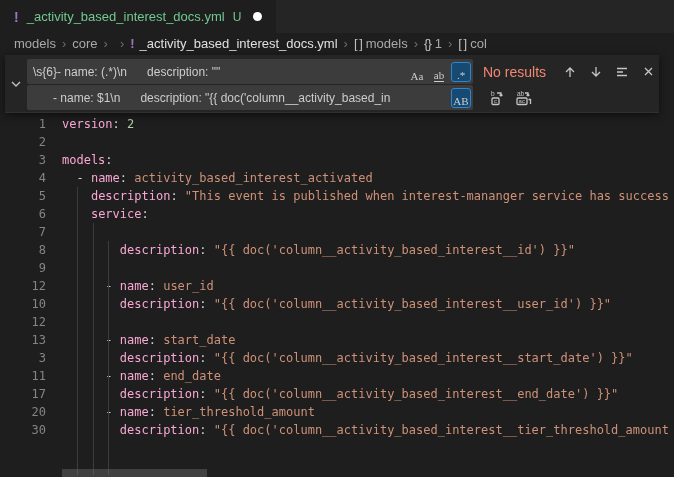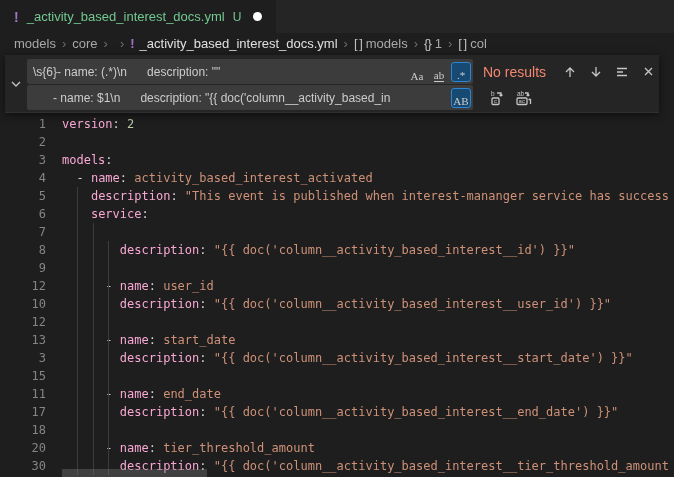--- a/index.html
+++ b/index.html
@@ -121,24 +121,22 @@
         <div class="line"><span class="ln">5</span><span class="lt"><span class="seg-p">    </span><span class="seg-k">description</span><span class="seg-p">: </span><span class="seg-s">"This event is published when interest-mananger service has success</span></span></div>
         <div class="line"><span class="ln">6</span><span class="lt"><span class="seg-p">    </span><span class="seg-k">service</span><span class="seg-p">:</span></span></div>
         <div class="line"><span class="ln">7</span></div>
         <div class="line"><span class="ln">8</span><span class="lt"><span class="seg-p">        </span><span class="seg-k">description</span><span class="seg-p">: </span><span class="seg-s">"{{ doc('column__activity_based_interest__id') }}"</span></span></div>
         <div class="line"><span class="ln">9</span><span class="lt"></span></div>
         <div class="line"><span class="ln">12</span><span class="lt"><span class="seg-p">      - </span><span class="seg-k">name</span><span class="seg-p">: </span><span class="seg-s">user_id</span></span></div>
         <div class="line"><span class="ln">10</span><span class="lt"><span class="seg-p">        </span><span class="seg-k">description</span><span class="seg-p">: </span><span class="seg-s">"{{ doc('column__activity_based_interest__user_id') }}"</span></span></div>
         <div class="line"><span class="ln">12</span><span class="lt"></span></div>
         <div class="line"><span class="ln">13</span><span class="lt"><span class="seg-p">      - </span><span class="seg-k">name</span><span class="seg-p">: </span><span class="seg-s">start_date</span></span></div>
         <div class="line"><span class="ln">3</span><span class="lt"><span class="seg-p">        </span><span class="seg-k">description</span><span class="seg-p">: </span><span class="seg-s">"{{ doc('column__activity_based_interest__start_date') }}"</span></span></div>
-        <div class="line"><span class="ln">15</span><span class="lt"></span></div>
         <div class="line"><span class="ln">11</span><span class="lt"><span class="seg-p">      - </span><span class="seg-k">name</span><span class="seg-p">: </span><span class="seg-s">end_date</span></span></div>
         <div class="line"><span class="ln">17</span><span class="lt"><span class="seg-p">        </span><span class="seg-k">description</span><span class="seg-p">: </span><span class="seg-s">"{{ doc('column__activity_based_interest__end_date') }}"</span></span></div>
-        <div class="line"><span class="ln">18</span><span class="lt"></span></div>
         <div class="line"><span class="ln">20</span><span class="lt"><span class="seg-p">      - </span><span class="seg-k">name</span><span class="seg-p">: </span><span class="seg-s">tier_threshold_amount</span></span></div>
         <div class="line"><span class="ln">30</span><span class="lt"><span class="seg-p">        </span><span class="seg-k">description</span><span class="seg-p">: </span><span class="seg-s">"{{ doc('column__activity_based_interest__tier_threshold_amount</span></span></div>
       </div>
     <div class="hscrollbar"></div>
 
     <div class="find-widget">
       <div class="toggle-col">
         <svg width="12" height="12" viewBox="0 0 12 12">
           <polyline class="st" points="2,4 6,8 10,4"></polyline>
         </svg>

